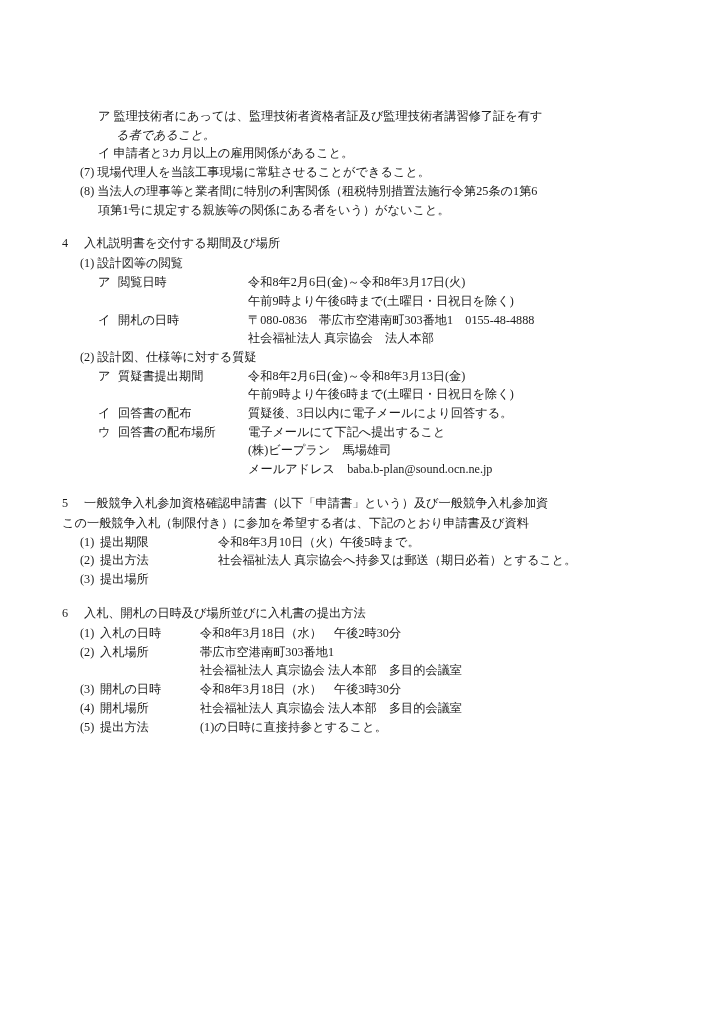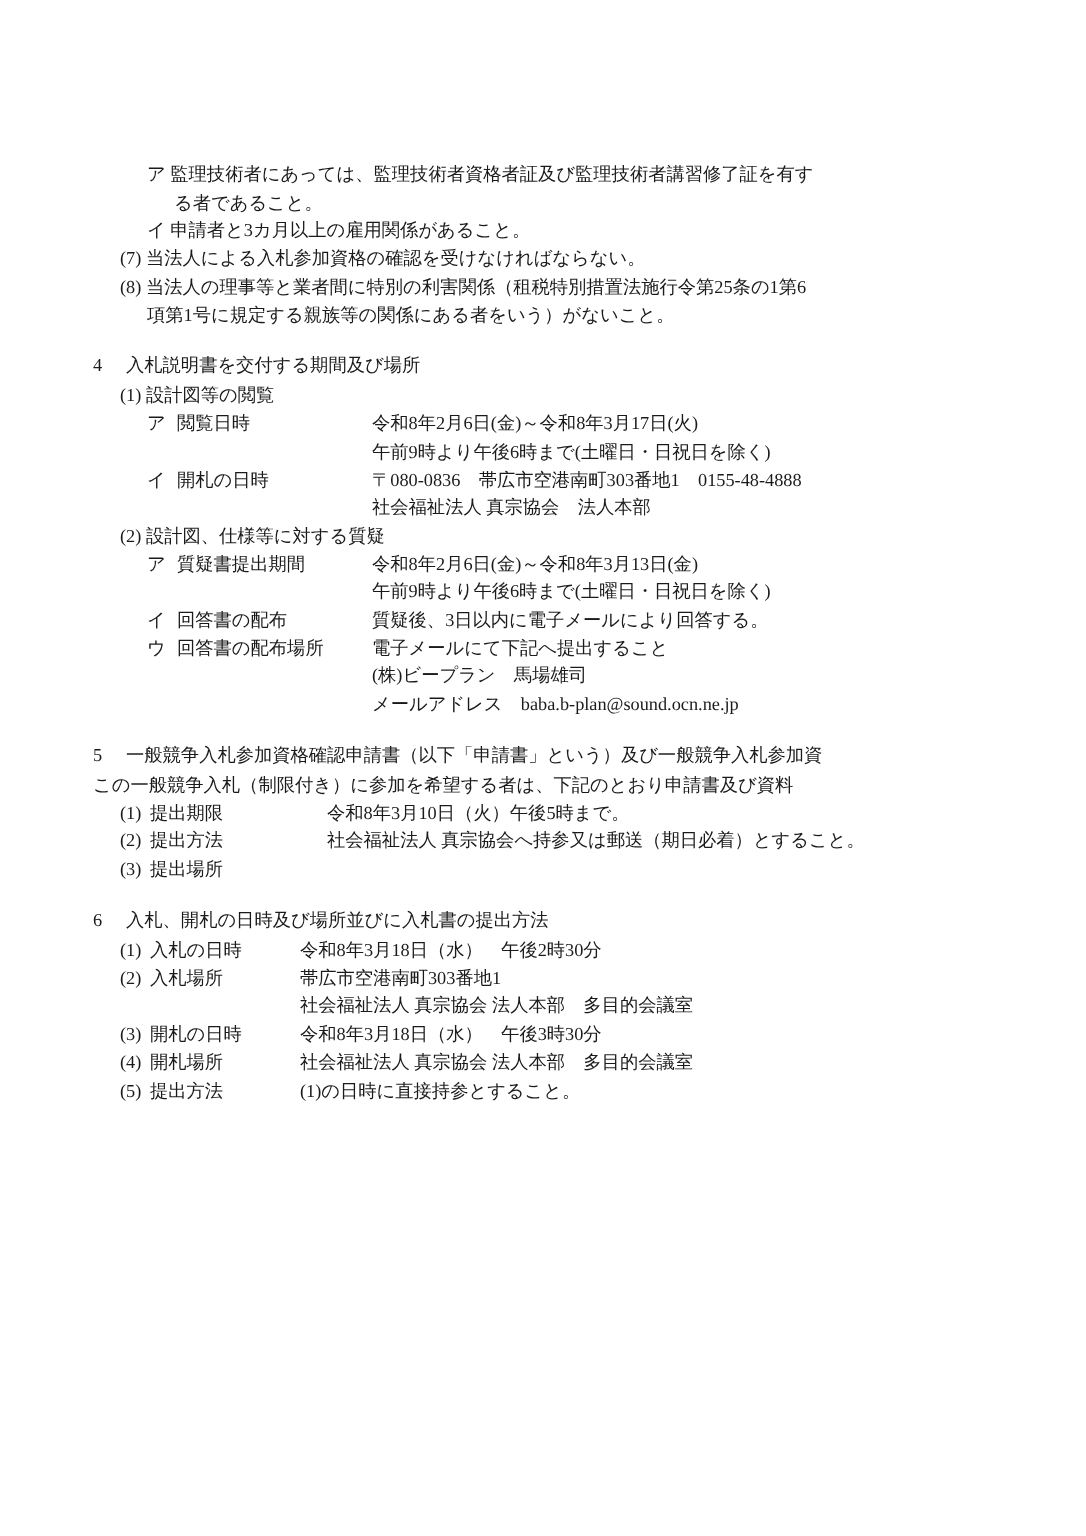--- a/index.html
+++ b/index.html
@@ -37,21 +37,21 @@
     white-space: pre;
   }
   .txt {
     flex: 1 1 auto;
     white-space: pre-wrap;
   }
   
   .ind-0  { padding-left: 0px; }
   .ind-1  { padding-left: 18px; }
   .ind-2  { padding-left: 36px; }
-  .ind-3  { padding-left: 54px; }
+  .ind-3  { padding-left: 54px; font-style: italic; }
   .gap-md { height: 15px; }
 
   .sec-head {
     display: flex;
     align-items: flex-start;
     white-space: pre;
     margin-bottom: 8px;
   }
   .sec-num {
     flex: 0 0 22px;
@@ -84,21 +84,21 @@
       <div class="line ind-3">
         <span class="marker"></span>
         <span class="txt">る者であること。</span>
       </div>
       <div class="line ind-2">
         <span class="marker">イ </span>
         <span class="txt">申請者と3カ月以上の雇用関係があること。</span>
       </div>
       <div class="line ind-1">
         <span class="marker">(7) </span>
-        <span class="txt">当法人による入札参加資格の確認を受けなければならない。</span>
+        <span class="txt">現場代理人を当該工事現場に常駐させることができること。</span>
       </div>
       <div class="line ind-1">
         <span class="marker">(8) </span>
         <span class="txt">当法人の理事等と業者間に特別の利害関係（租税特別措置法施行令第25条の1第6</span>
       </div>
       <div class="line ind-2">
         <span class="marker"></span>
         <span class="txt">項第1号に規定する親族等の関係にある者をいう）がないこと。</span>
       </div>
     </div>

